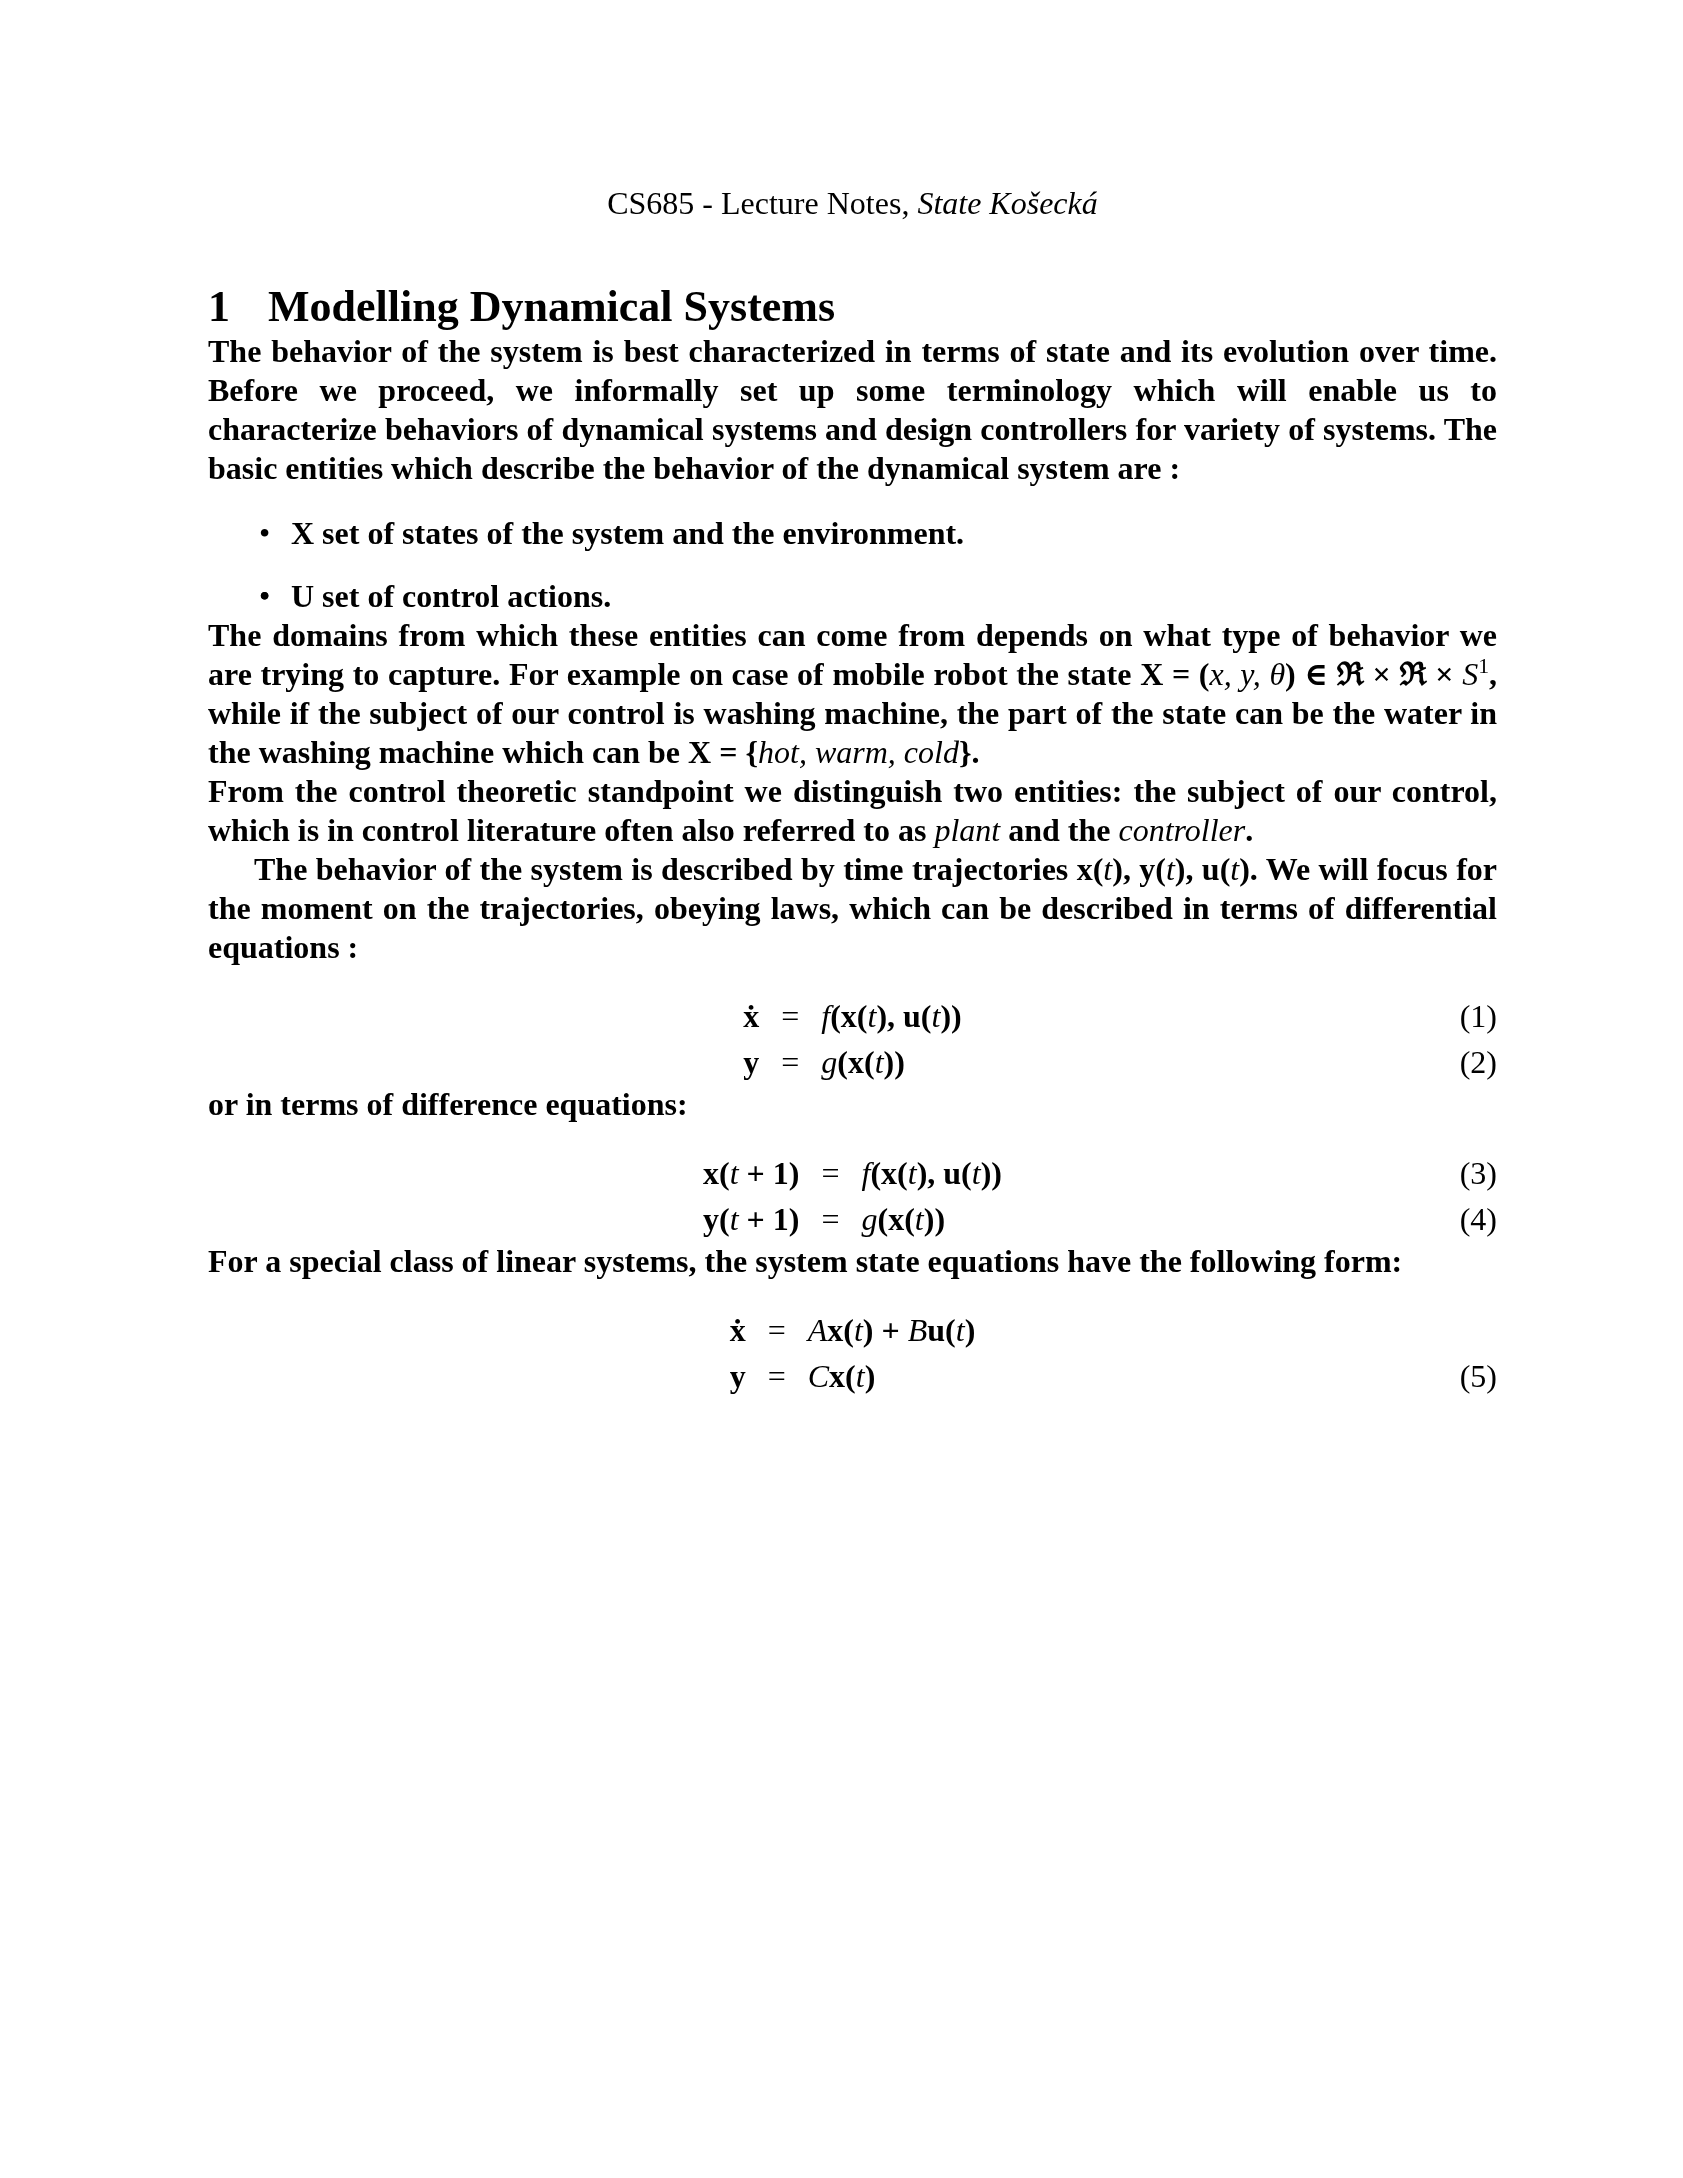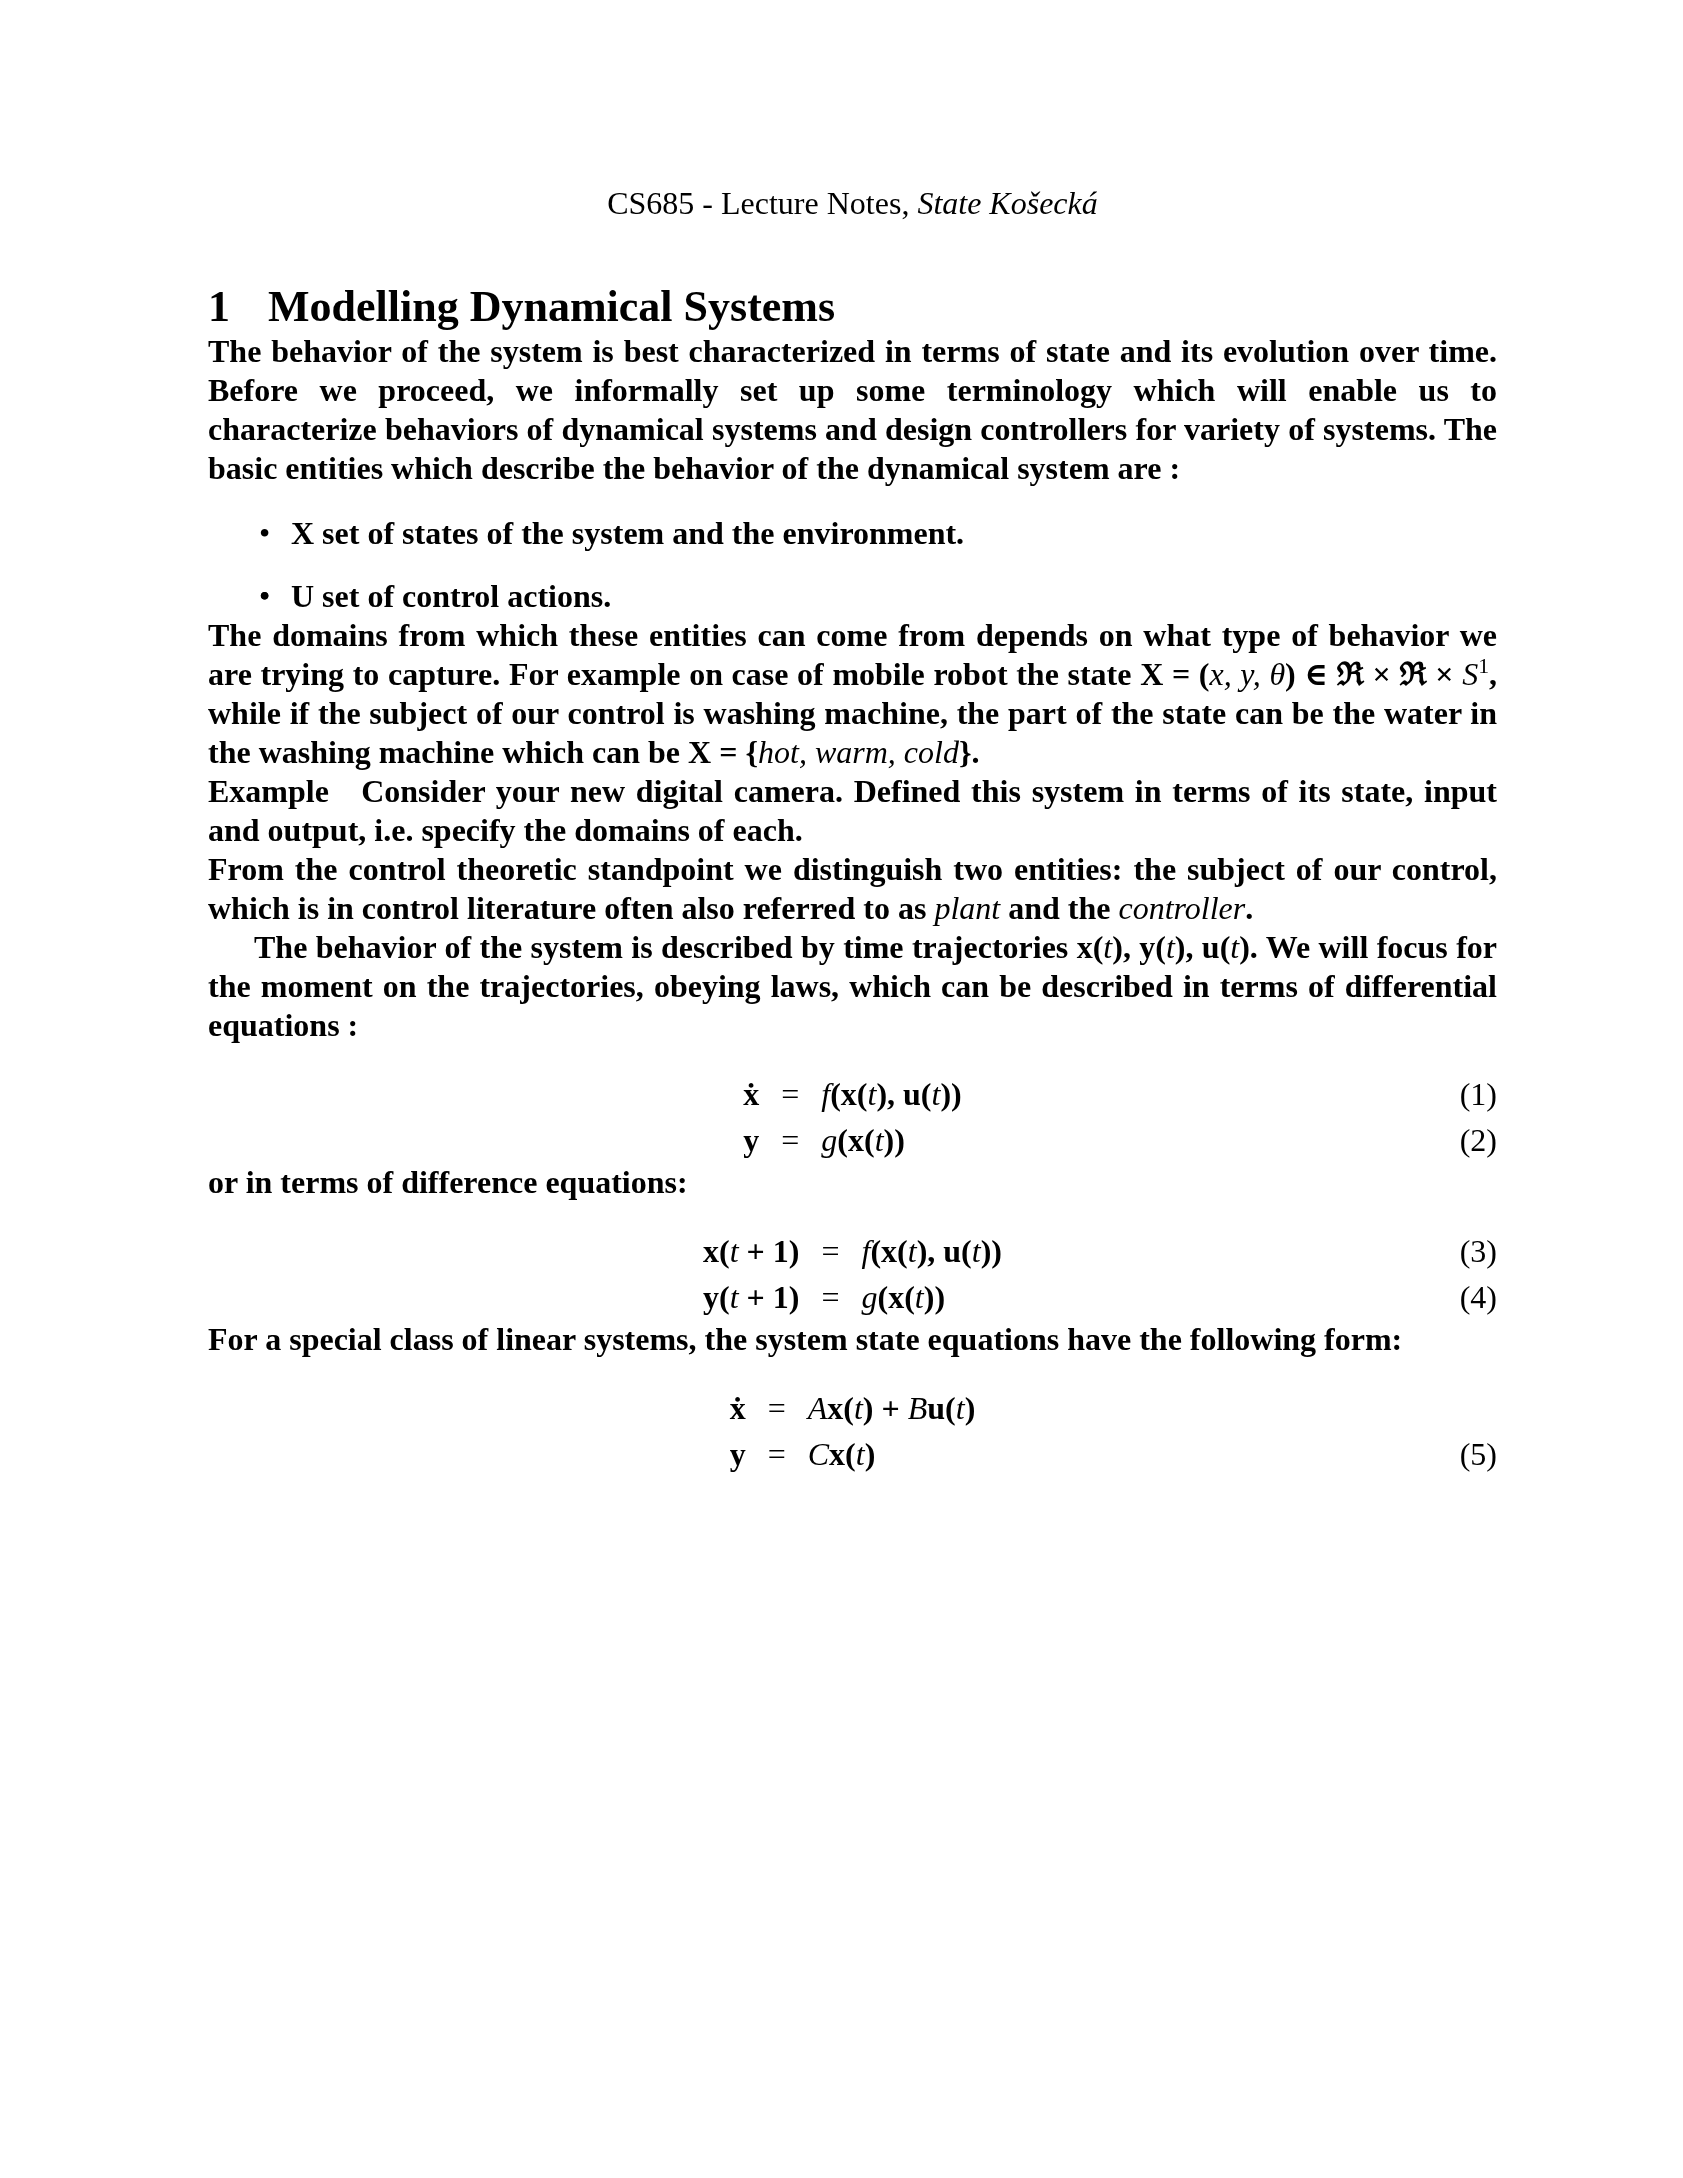--- a/index.html
+++ b/index.html
@@ -75,21 +75,20 @@
         <span class="bullet-mark">•</span>
       </li>
       <li>
         <span class="bullet-mark">•</span>
         <span><span class="seg-b">U</span><span class="seg-r"> set of control actions.</span></span>
       </li>
     </ul>
 
     <p class="para para-domains"><span class="seg-r">The domains from which these entities can come from depends on what type of behavior we are trying to capture. For example on case of mobile robot the state </span><span class="seg-b">X</span><span class="seg-r"> = (</span><span class="seg-i">x, y, θ</span><span class="seg-r">) ∈ ℜ × ℜ × </span><span class="seg-i">S</span><span class="seg-sup">1</span><span class="seg-r">, while if the subject of our control is washing machine, the part of the state can be the water in the washing machine which can be </span><span class="seg-b">X</span><span class="seg-r"> = {</span><span class="seg-i">hot, warm, cold</span><span class="seg-r">}.</span></p>
 
-    <p class="para para-example"><span class="seg-b">Example</span><span class="seg-r">&nbsp;&nbsp; Consider your new digital camera. Defined this system in terms of its state, input and output, i.e. specify the domains of each.</span></p>
 
 
     <p class="para para-standpoint"><span class="seg-r">From the control theoretic standpoint we distinguish two entities: the subject of our control, which is in control literature often also referred to as </span><span class="seg-i">plant</span><span class="seg-r"> and the </span><span class="seg-i">controller</span><span class="seg-r">.</span></p>
 
     <p class="para para-behavior"><span class="seg-r">The behavior of the system is described by time trajectories </span><span class="seg-b">x</span><span class="seg-r">(</span><span class="seg-i">t</span><span class="seg-r">), </span><span class="seg-b">y</span><span class="seg-r">(</span><span class="seg-i">t</span><span class="seg-r">), </span><span class="seg-b">u</span><span class="seg-r">(</span><span class="seg-i">t</span><span class="seg-r">). We will focus for the moment on the trajectories, obeying laws, which can be described in terms of differential equations :</span></p>
 
     <div class="eqblock">
       <span class="cell lhs r0"><span class="seg-b">ẋ</span></span>
       <span class="cell sign r0">=</span>
       <span class="cell rhs r0"><span class="seg-i">f</span><span class="seg-r">(</span><span class="seg-b">x</span><span class="seg-r">(</span><span class="seg-i">t</span><span class="seg-r">), </span><span class="seg-b">u</span><span class="seg-r">(</span><span class="seg-i">t</span><span class="seg-r">))</span></span>

